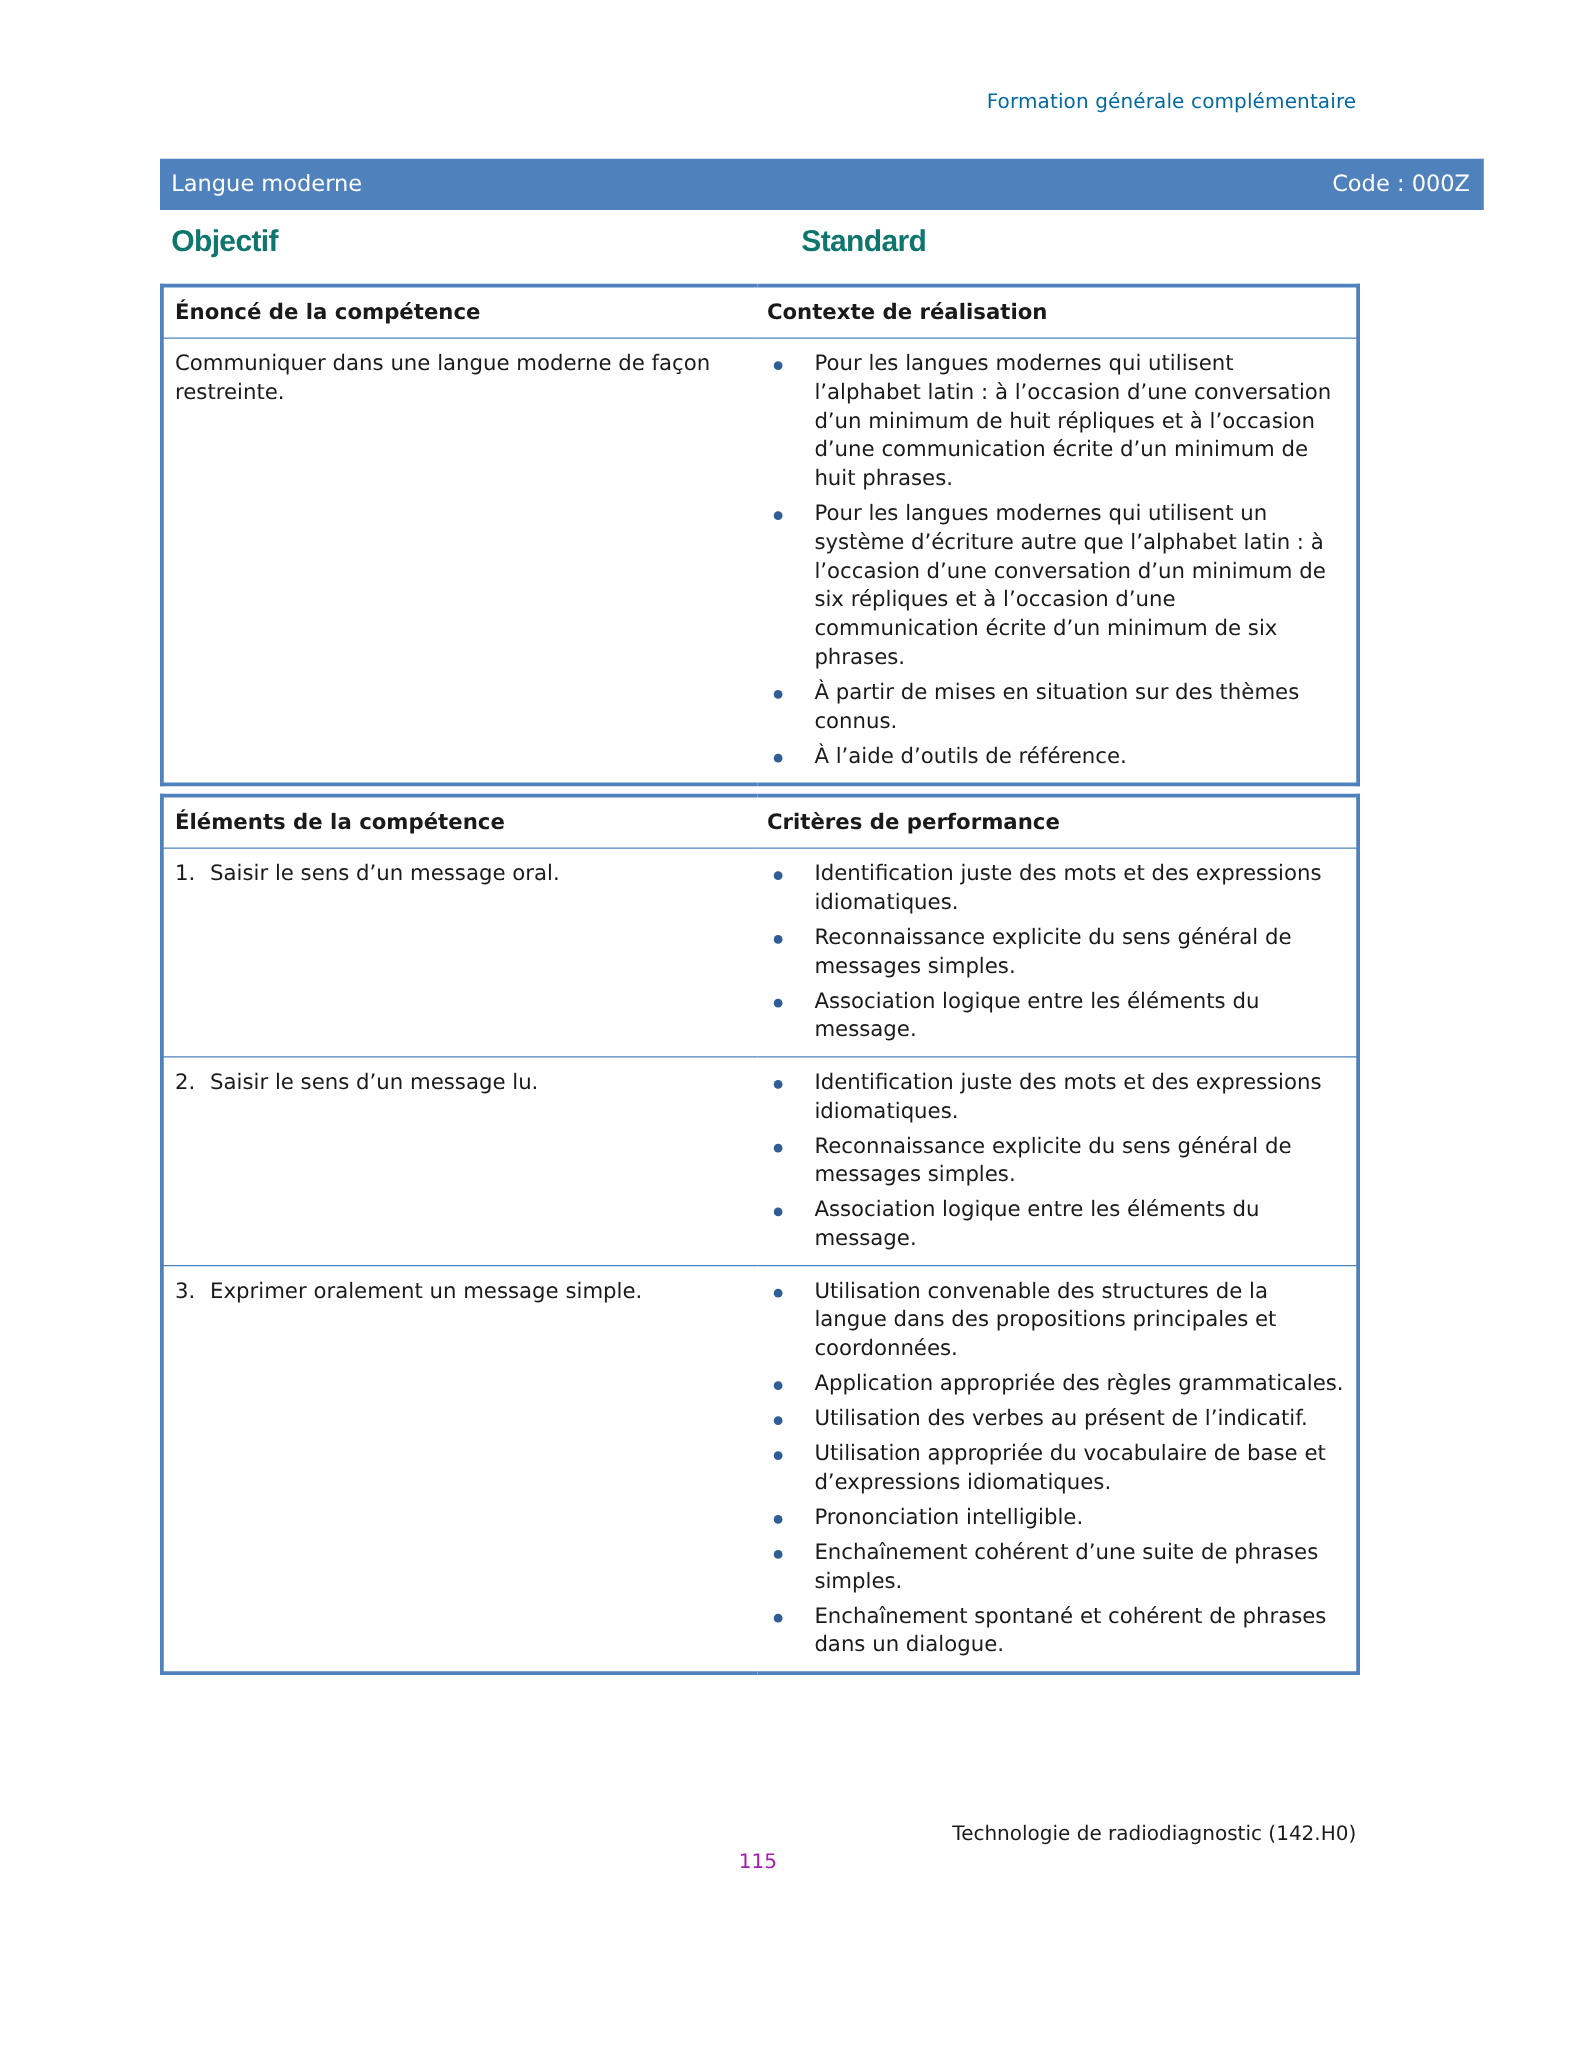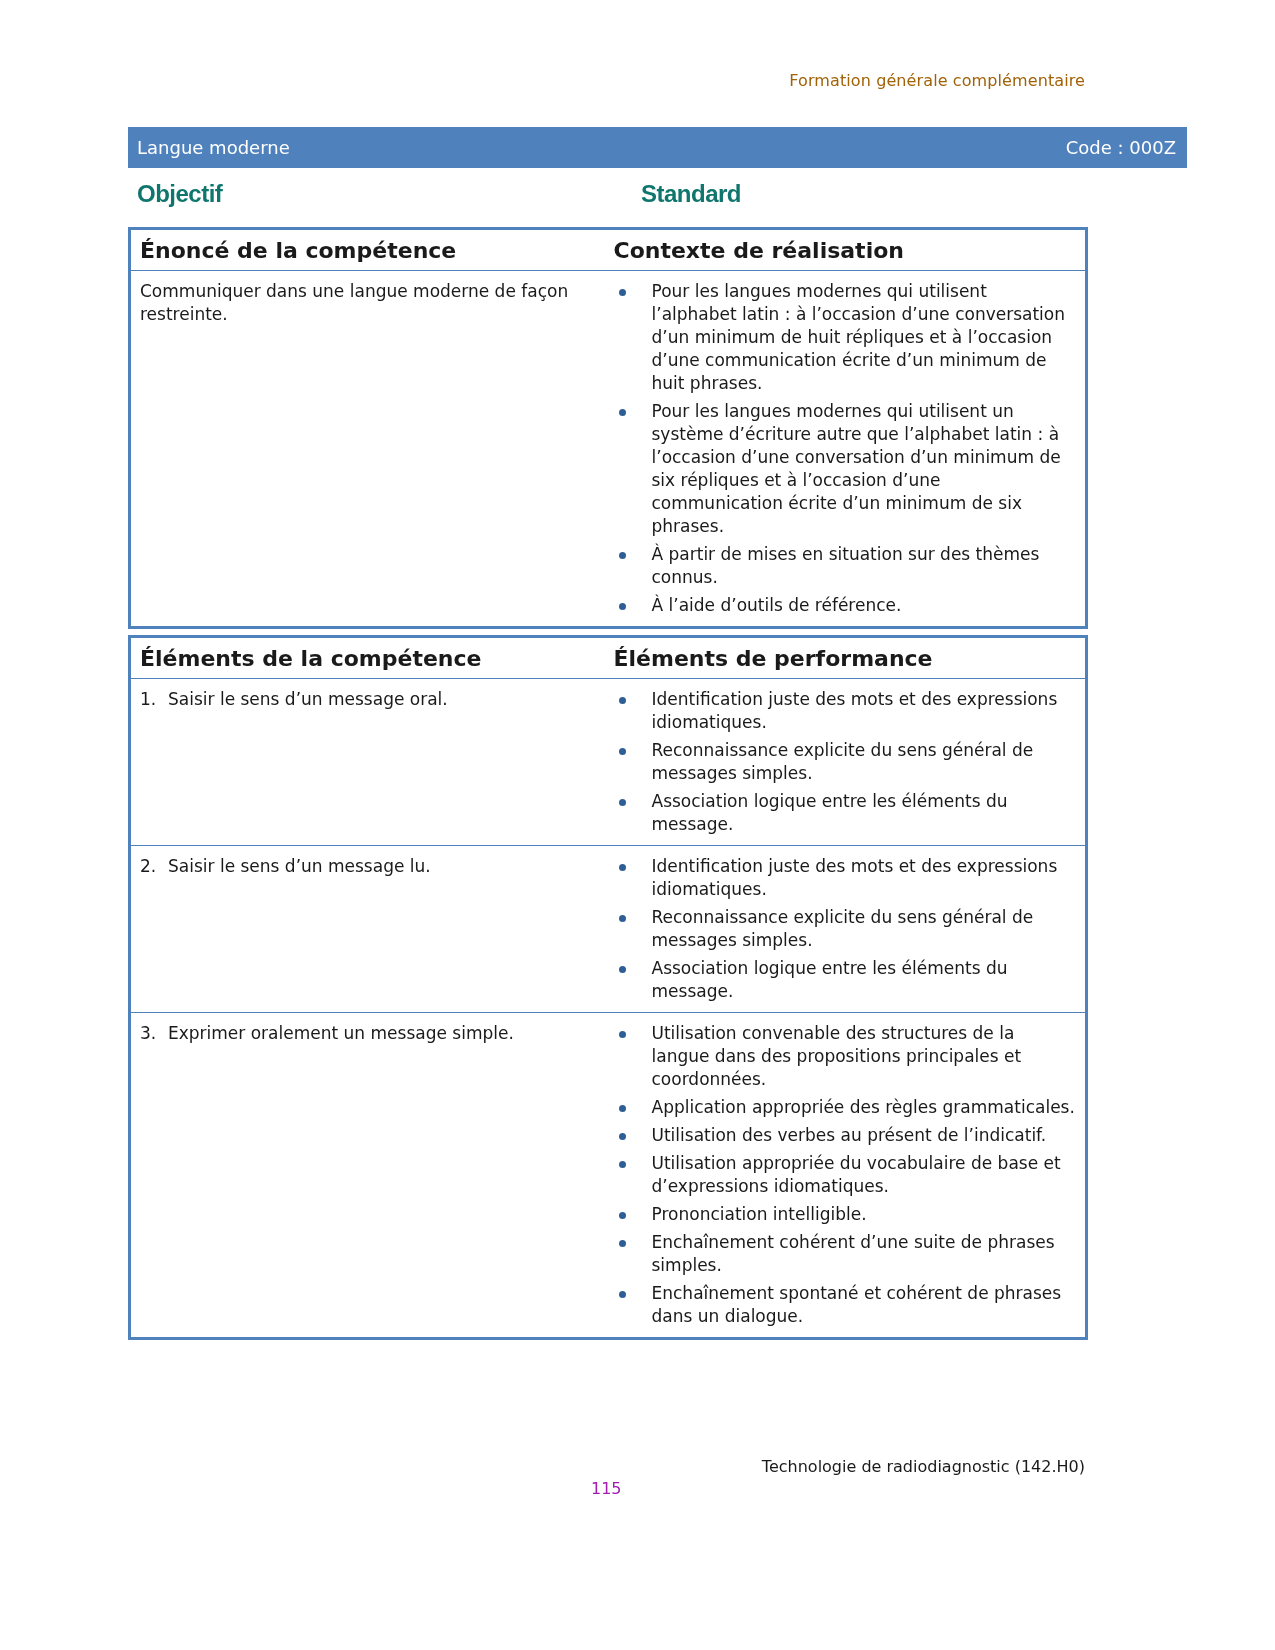--- a/index.html
+++ b/index.html
@@ -2,21 +2,21 @@
 <html><head>
   <meta charset="utf-8">
   <style>
     html, body { margin: 0; padding: 0; background: #ffffff; }
     body {
       width: 1275px; height: 1650px; position: relative; overflow: hidden;
       font-family: "DejaVu Sans", sans-serif; color: #1a1a1a;
     }
     .running-head {
       position: absolute; top: 71px; right: 190px;
-      font-size: 16px; color: #a16207; letter-spacing: 0.1px; margin-left: 34px;
+      font-size: 16px; color: #0369a1; letter-spacing: 0.1px; margin-left: 34px;
     }
     .banner {
       position: absolute; left: 128px; top: 127px; width: 1059px; height: 41px;
       background: #4f81bd; color: #ffffff; box-sizing: border-box;
       display: flex; align-items: center; justify-content: space-between;
       padding: 0 11px 0 9px; font-size: 18px;
     }
     .section-titles {
       position: absolute; left: 128px; top: 180px; width: 957px; height: 34px;
       font-family: "Liberation Sans", sans-serif; font-weight: bold;
@@ -26,21 +26,21 @@
     .section-titles .right { position: absolute; left: 513px; top: 0; }
 
     table.comp {
       position: absolute; left: 128px; width: 957px;
       border-collapse: collapse; table-layout: fixed;
       border: 3px solid #4f81bd; font-size: 17px; line-height: 23px;
     }
     table.comp col.c1 { width: 476px; }
     table.comp col.c2 { width: 481px; }
     table.comp th {
-      text-align: left; font-weight: bold; font-size: 22px;
+      text-align: left; font-weight: bold; font-size: 17px;
       padding: 9px 8px 7px 9px; border-bottom: 1px solid #4f81bd;
       vertical-align: top; height: 24px;
     }
     table.comp td {
       vertical-align: top; padding: 9px 8px 4px 9px;
       border-bottom: 1px solid #4f81bd;
       margin-top: 36px;
     }
     table.comp tr:last-child td { border-bottom: none; }
     table.comp th.c2h, table.comp td.c2d { padding-left: 8px; }
@@ -104,21 +104,21 @@
   </table>
 
 <table class="comp" id="t2">
   <colgroup>
       <col class="c1">
       <col class="c2">
     </colgroup>
   <tbody>
       <tr>
     <th>Éléments de la compétence</th>
-    <th class="c2h">Éléments de performance</th>
+    <th class="c2h">Critères de performance</th>
   </tr>
   <tr>
     <td>
       <div class="num-item">
             <span class="n">1.</span>
             <span>Saisir le sens d’un message oral.</span>
           </div>
     </td>
     <td class="c2d">
       <ul class="bul">

